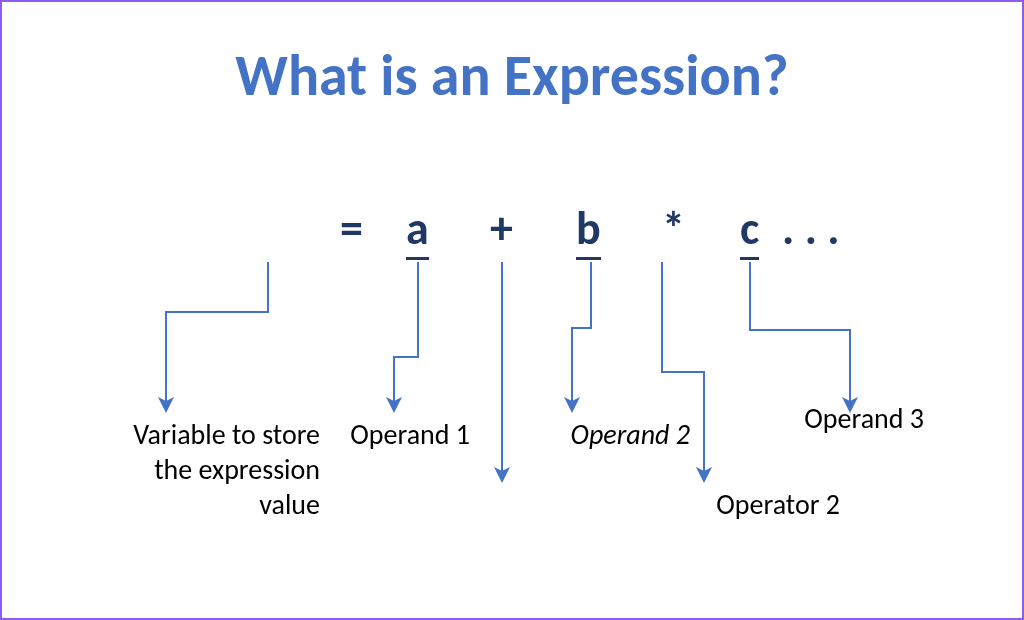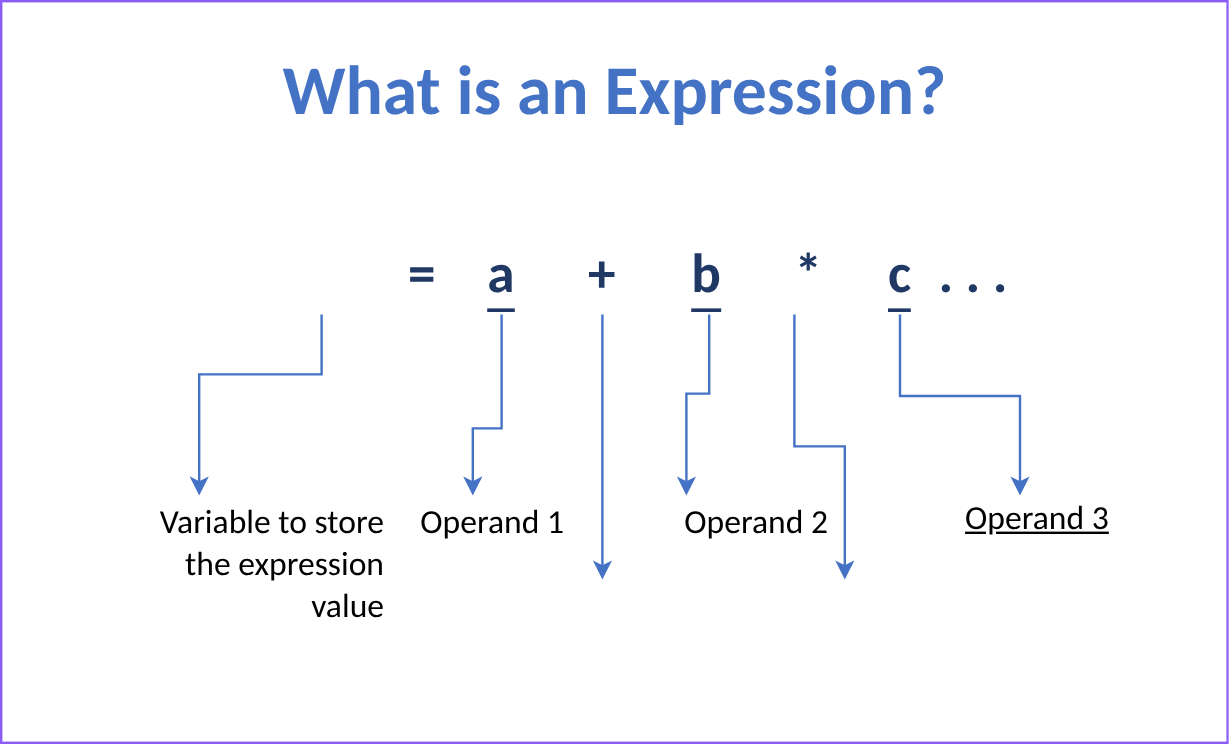--- a/index.html
+++ b/index.html
@@ -71,22 +71,23 @@
   <span class="token" style="left:488px; top:198px;">+</span>
   <span class="token underline" style="left:574px; top:198px;">b</span>
   <span class="token" style="left:660px; top:198px;">*</span>
   <span class="token underline" style="left:738px; top:198px;">c</span>
   <span class="token" style="left:780px; top:198px; font-size:46px;">. . .</span>
 
   <div class="label" style="left:88px; top:415px; width:230px; white-space:pre-line;">Variable to store
 the expression
 value</div>
   <div class="label" style="left:318px; top:415px; width:150px;">Operand 1</div>
-  <div class="label" style="left:538px; top:415px; width:150px;">Operand 2</div>
-  <div class="label" style="left:762px; top:412px; width:160px;text-decoration:underline;">Operand 3</div>
+  <div class="label" style="left:538px; top:415px; width:150px;font-style:italic;">Operand 2</div>
+  <div class="label" style="left:762px; top:399px; width:160px;">Operand 3</div>
+  <div class="label" style="left:668px; top:485px; width:170px;">Operator 2</div>
 
   <svg class="arrows">
     <defs>
       <marker id="arrowhead" markerWidth="8" markerHeight="8" refX="5" refY="4" orient="auto" markerUnits="strokeWidth">
         <path d="M0,0 L8,4 L0,8 L2,4 Z" fill="#4472C4"></path>
       </marker>
     </defs>
     <g stroke="#4472C4" stroke-width="2" fill="none">
 
       <polyline points="266,260 266,310 164,310 164,405" marker-end="url(#arrowhead)"></polyline>

